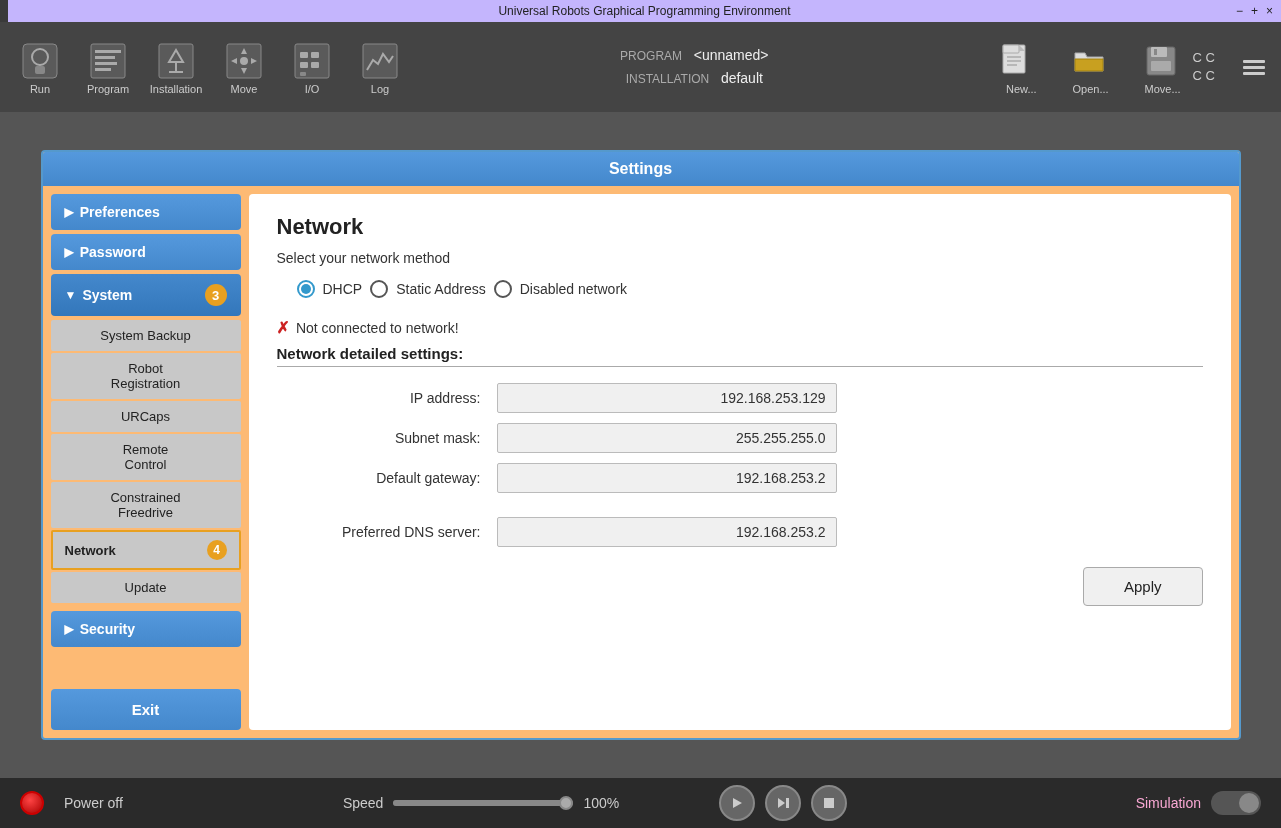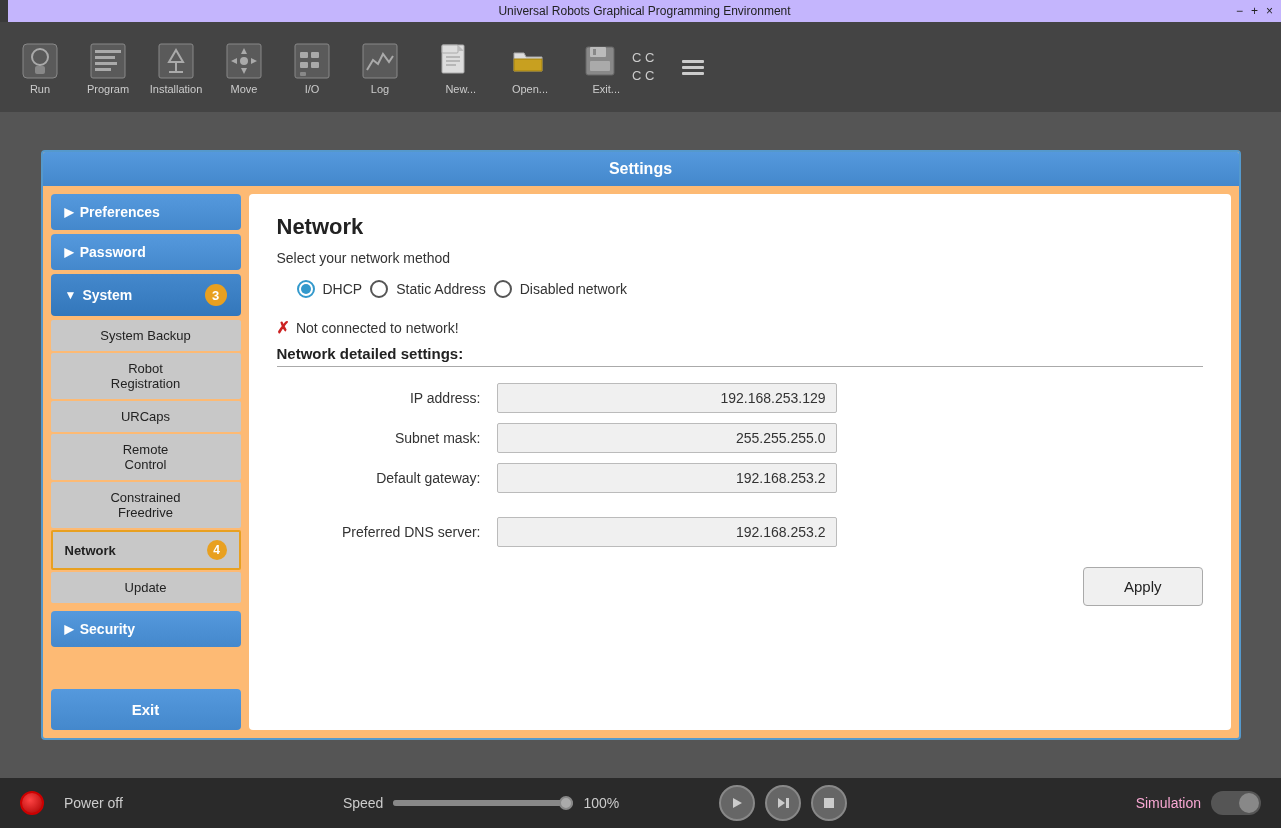--- a/index.html
+++ b/index.html
@@ -498,20 +498,30 @@
   <div class="toolbar-btn">
     <div class="toolbar-icon">
       <svg width="38" height="38" viewBox="0 0 38 38">
         <rect x="2" y="2" width="34" height="34" rx="2" fill="#5a5a5a" stroke="#888" stroke-width="1"></rect>
         <polyline points="6,28 12,18 17,22 22,12 28,20 32,14" fill="none" stroke="#aaa" stroke-width="2"></polyline>
       </svg>
     </div>
     <span>Log</span>
   </div>
 
+  <div class="toolbar-center">
+    <div>
+      <span style="color:#aaa;font-size:12px;margin-right:8px;">PROGRAM</span>
+      <span style="color:#eee;font-size:14px;">&lt;unnamed&gt;</span>
+    </div>
+    <div>
+      <span style="color:#aaa;font-size:12px;margin-right:8px;">INSTALLATION</span>
+      <span style="color:#eee;font-size:14px;">default</span>
+    </div>
+  </div>
 
   <div class="toolbar-right">
     <div class="toolbar-action">
       <div class="toolbar-action-icon">
         <svg width="36" height="36" viewBox="0 0 36 36">
           <rect x="4" y="2" width="22" height="28" rx="1" fill="#ddd" stroke="#aaa" stroke-width="1"></rect>
           <rect x="4" y="2" width="16" height="8" rx="1" fill="#ddd" stroke="#aaa" stroke-width="1"></rect>
           <polygon points="20,2 26,8 20,8" fill="#bbb"></polygon>
           <line x1="8" y1="14" x2="22" y2="14" stroke="#aaa" stroke-width="1.5"></line>
           <line x1="8" y1="18" x2="22" y2="18" stroke="#aaa" stroke-width="1.5"></line>
@@ -531,21 +541,21 @@
     </div>
     <div class="toolbar-action">
       <div class="toolbar-action-icon">
         <svg width="36" height="36" viewBox="0 0 36 36">
           <rect x="4" y="4" width="28" height="28" rx="2" fill="#888" stroke="#666" stroke-width="1"></rect>
           <rect x="8" y="4" width="16" height="10" rx="1" fill="#bbb"></rect>
           <rect x="8" y="18" width="20" height="10" rx="1" fill="#aaa"></rect>
           <rect x="11" y="6" width="3" height="6" fill="#888"></rect>
         </svg>
       </div>
-      <span>Exit...</span>
+      <span>Move...</span>
     </div>
     <div class="toolbar-cc">
       <span>C  C</span>
       <span>C  C</span>
     </div>
     <div class="toolbar-menu-btn">
       <div style="width:22px;height:3px;background:#ccc;border-radius:1px;"></div>
       <div style="width:22px;height:3px;background:#ccc;border-radius:1px;"></div>
       <div style="width:22px;height:3px;background:#ccc;border-radius:1px;"></div>
     </div>

